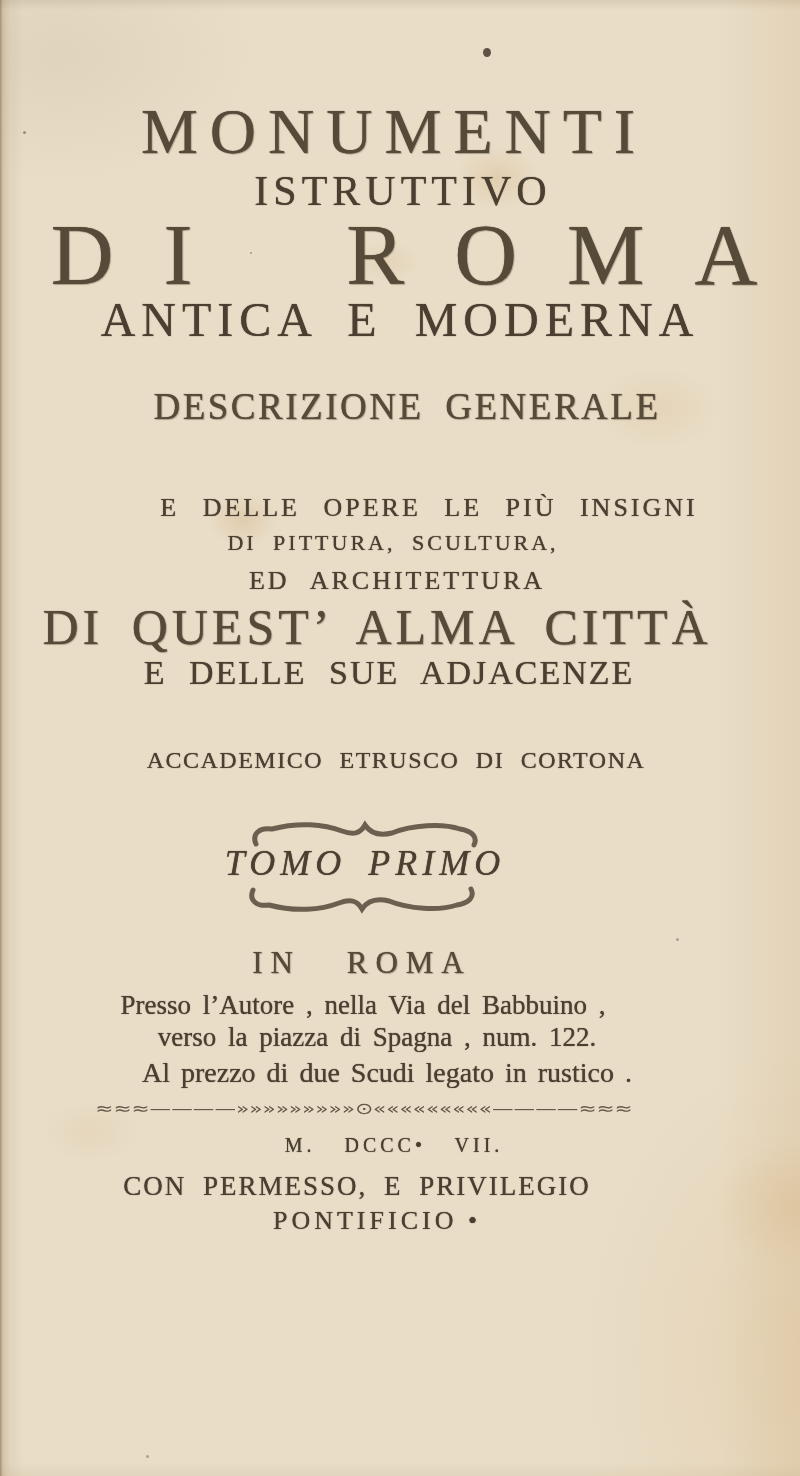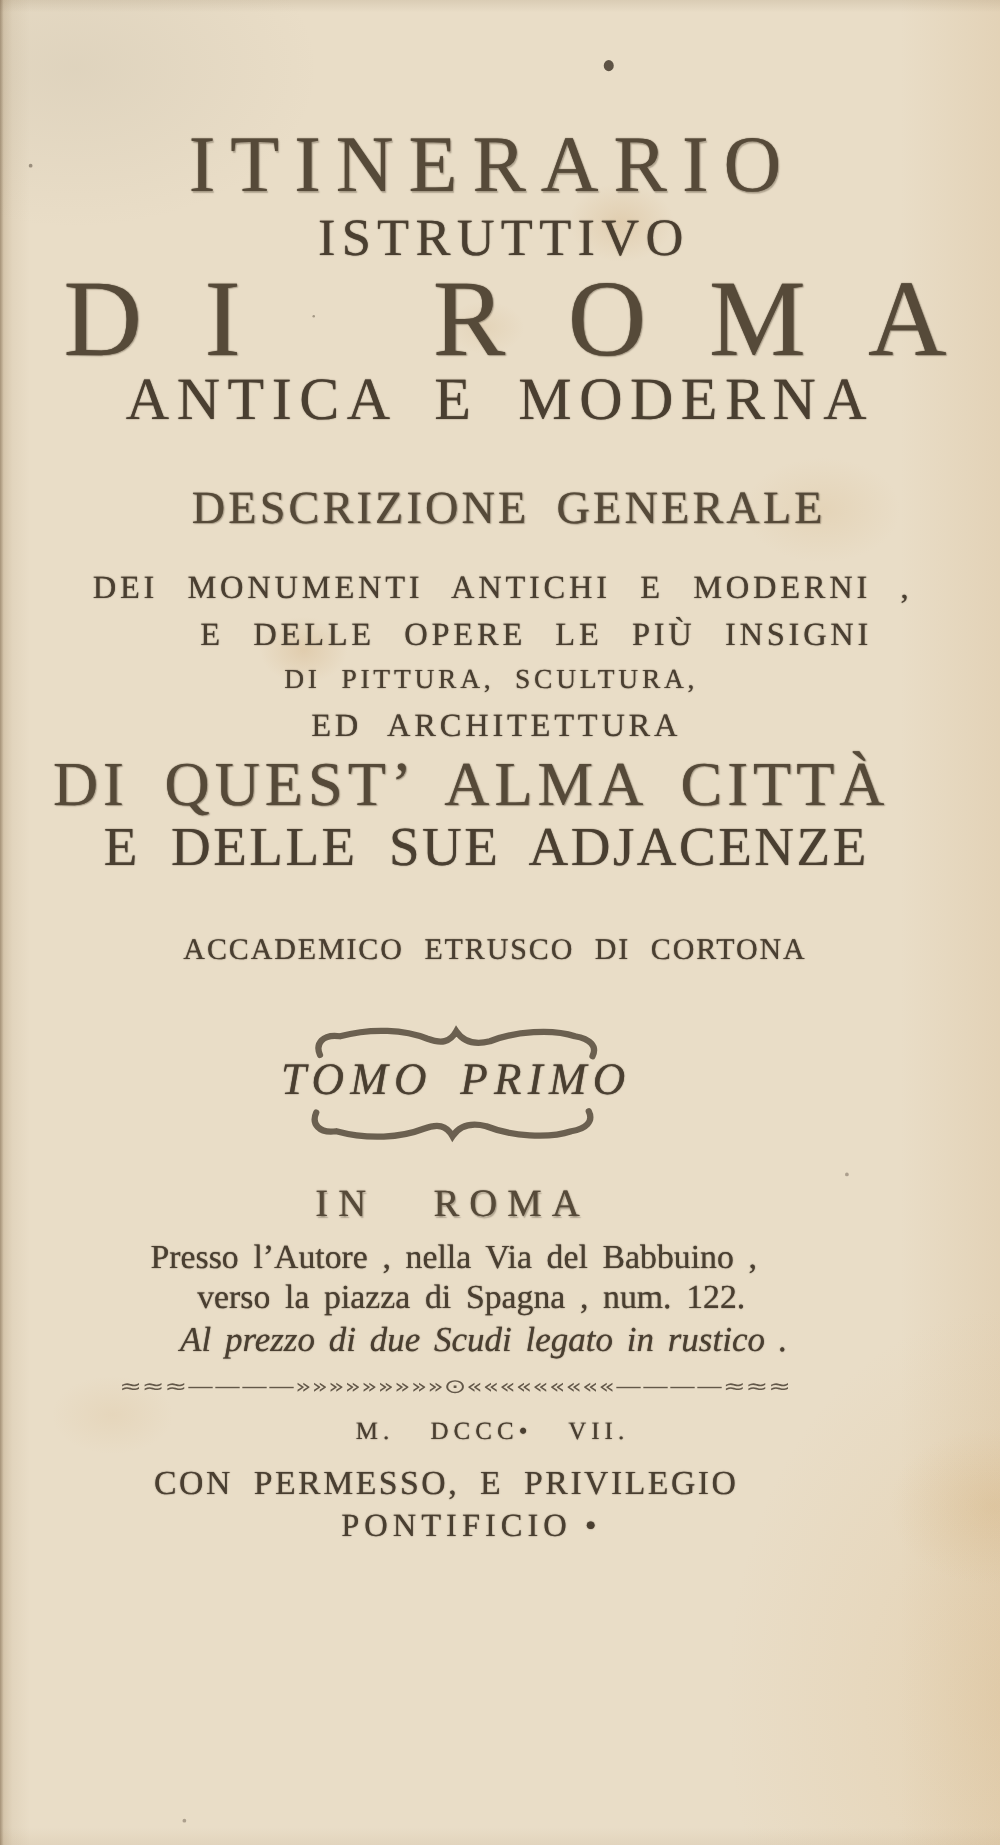--- a/index.html
+++ b/index.html
@@ -33,28 +33,28 @@
   .l-istr  {top:170px;font-size:42px;letter-spacing:5px;transform:translateX(18px);}
   .l-roma  {top:211px;font-size:87px;letter-spacing:50px;word-spacing:32px;transform:translateX(44px);}
   .l-antica{top:296px;font-size:48px;letter-spacing:6px;word-spacing:14px;transform:translateX(15px);}
   .l-ovvero{top:357px;font-size:33px;letter-spacing:7px;transform:translateX(18px);}
   .l-descr {top:388px;font-size:37px;letter-spacing:2.5px;word-spacing:10px;transform:translateX(22px);}
   .l-dei   {top:457px;font-size:26px;letter-spacing:3px;word-spacing:14px;transform:translateX(17px);}
   .l-opere {top:495px;font-size:26px;letter-spacing:3px;word-spacing:14px;transform:translateX(-1px);margin-left:45px;}
   .l-pitt  {top:532px;font-size:22px;letter-spacing:3px;word-spacing:8px;transform:translateX(8px);}
   .l-arch  {top:568px;font-size:26px;letter-spacing:3px;word-spacing:12px;transform:translateX(12px);}
   .l-quest {top:602px;font-size:50px;letter-spacing:4px;word-spacing:12px;transform:translateX(-8px);}
-  .l-sue   {top:656px;font-size:44px;letter-spacing:2px;word-spacing:12px;transform:translateX(4px);}
+  .l-sue   {top:656px;font-size:34px;letter-spacing:2px;word-spacing:12px;transform:translateX(4px);}
   .l-mari  {top:693px;font-size:38px;letter-spacing:5px;word-spacing:16px;transform:translateX(13px);}
   .l-accad {top:748px;font-size:24px;letter-spacing:1.5px;word-spacing:9px;transform:translateX(11px);}
   .l-tomo  {top:845px;font-size:36px;font-style:italic;letter-spacing:5px;word-spacing:8px;transform:translateX(-20px);}
   .l-inroma{top:947px;font-size:31px;letter-spacing:8px;word-spacing:30px;transform:translateX(-23px);}
   .l-presso{top:992px;font-size:27px;word-spacing:5px;transform:translateX(-22px);}
   .l-verso {top:1024px;font-size:27px;word-spacing:5px;transform:translateX(-8px);}
-  .l-prezzo{top:1059px;font-size:28px;font-style:italic;word-spacing:4px;transform:translateX(2px);}
+  .l-prezzo{top:1059px;font-size:28px;word-spacing:4px;transform:translateX(2px);}
   .l-anno  {top:1135px;font-size:20px;letter-spacing:4px;word-spacing:20px;transform:translateX(9px);}
   .l-perm  {top:1173px;font-size:27px;letter-spacing:2px;word-spacing:8px;transform:translateX(-28px);}
   .l-pont  {top:1208px;font-size:26px;letter-spacing:4px;transform:translateX(-8px);}
 
   .l-rule{
     top:1101px;font-size:16px;letter-spacing:0;
     font-family:"DejaVu Sans","Liberation Sans",sans-serif;
     opacity:.85;transform:translateX(-21px) scaleX(1.35);
     text-shadow:none;color:#4c4134;
   }
@@ -68,27 +68,26 @@
   .speck-2{left:23px;top:131px;width:3px;height:3px;opacity:.5;}
   .speck-3{left:146px;top:1455px;width:3px;height:3px;opacity:.4;}
   .speck-4{left:676px;top:938px;width:3px;height:3px;opacity:.4;}
   .speck-5{left:250px;top:252px;width:2px;height:2px;opacity:.45;}
 </style>
 </head>
 <body>
 
 <div class="page">
 
-  <div class="line big l-itin">ITINERARIO</div>
+  <div class="line big l-itin">MONUMENTI</div>
   <div class="line l-istr">ISTRUTTIVO</div>
   <div class="line big l-roma">DI ROMA</div>
   <div class="line l-antica">ANTICA E MODERNA</div>
 
   <div class="line big l-descr">DESCRIZIONE GENERALE</div>
-  <div class="line l-dei">DEI MONUMENTI ANTICHI E MODERNI ,</div>
   <div class="line l-opere">E DELLE OPERE LE PIÙ INSIGNI</div>
   <div class="line l-pitt">DI PITTURA, SCULTURA,</div>
   <div class="line l-arch">ED ARCHITETTURA</div>
 
   <div class="line big l-quest">DI QUEST’ ALMA CITTÀ</div>
   <div class="line l-sue">E DELLE SUE ADJACENZE</div>
   <div class="line l-accad">ACCADEMICO ETRUSCO DI CORTONA</div>
 
   <div class="flourish flourish-top">
     <svg viewBox="0 0 230 32" xmlns="http://www.w3.org/2000/svg">

